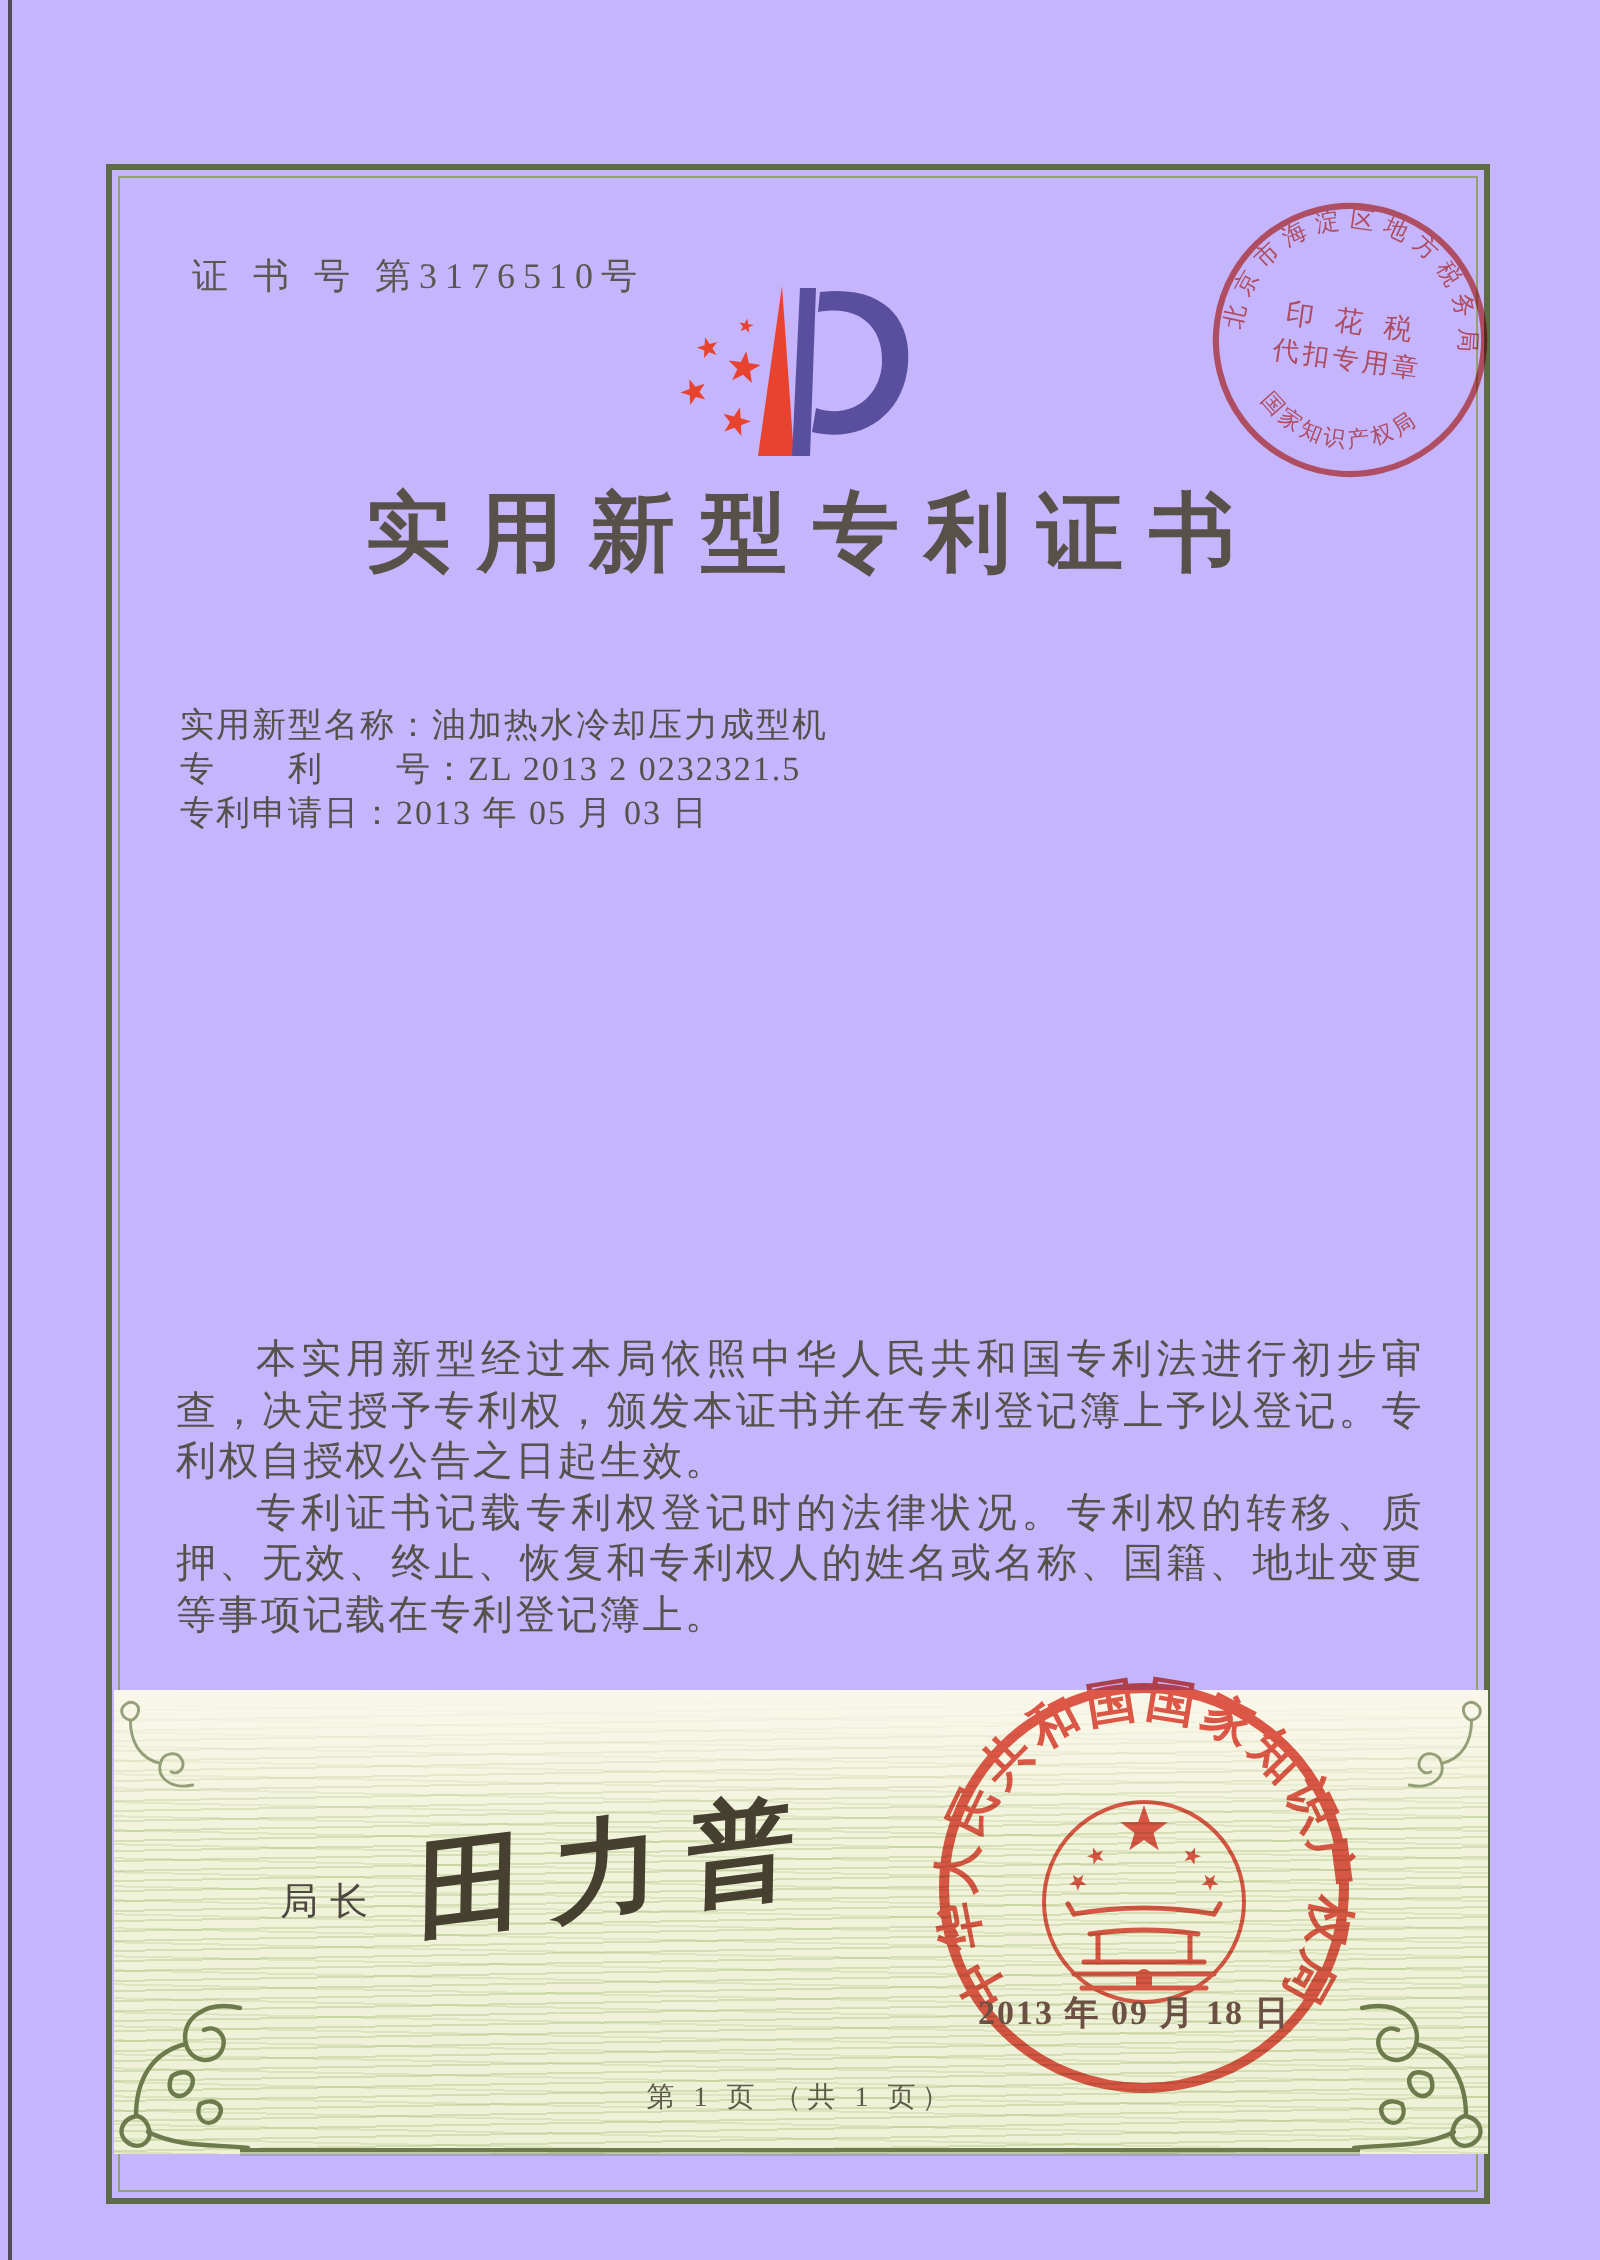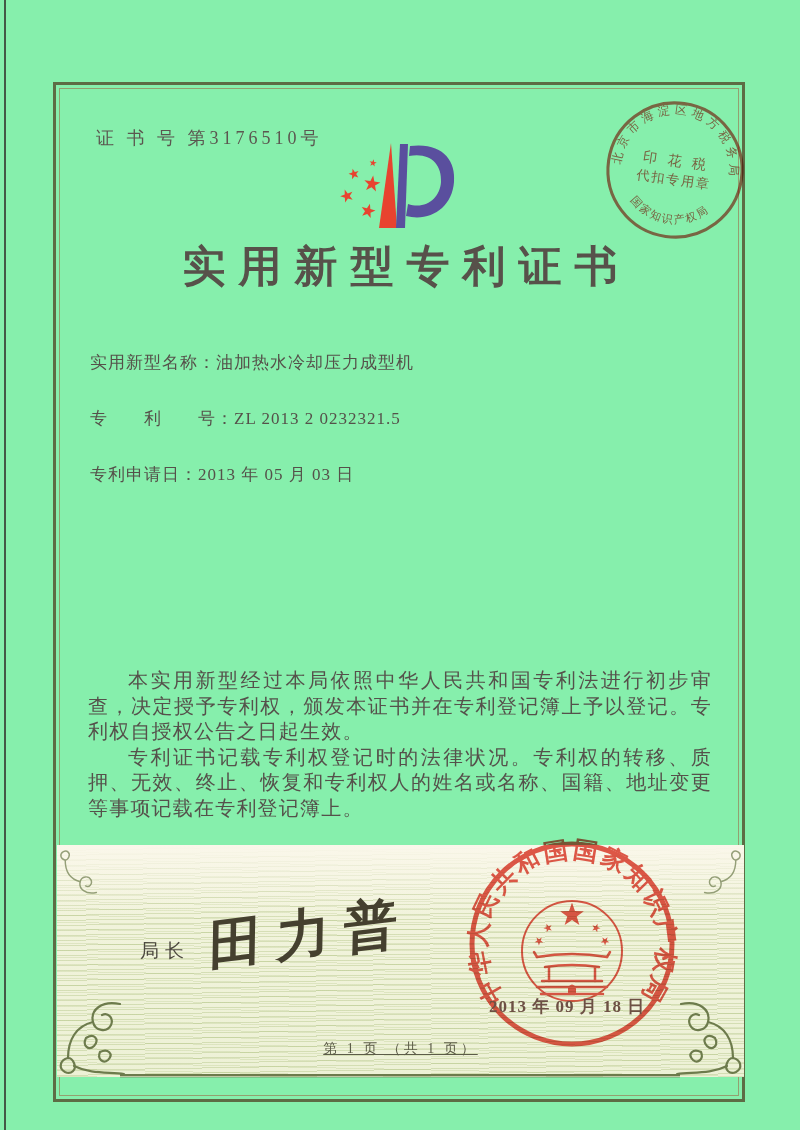--- a/index.html
+++ b/index.html
@@ -1,18 +1,18 @@
 <!DOCTYPE html>
 <html><head>
 <meta charset="utf-8">
 <style>
   html,body{margin:0;padding:0;background:#e9e7df;}
   .page{
     position:relative;width:800px;height:1130px;margin:0 auto;
-    background:#86efac;overflow:hidden;
+    background:#c4b5fd;overflow:hidden;
     font-family:"Liberation Serif","DejaVu Serif",serif;
     color:#54504a;
   }
   .scan-edge{position:absolute;left:4px;top:0;width:2px;height:100%;background:#33322e;opacity:.8;}
   .frame{
     position:absolute;left:53px;top:82px;width:692px;height:1020px;
     border:3px solid #5d6c45;box-sizing:border-box;
   }
   .frame::after{
     content:"";position:absolute;left:3px;top:3px;right:3px;bottom:3px;
@@ -26,21 +26,21 @@
   .logo{position:absolute;left:330px;top:140px;width:140px;height:105px;}
   
   .title{
     position:absolute;left:0;top:238px;width:100%;
     text-align:center;font-size:43px;font-weight:700;
     letter-spacing:13px;color:#57514a;text-indent:13px;
   }
   
   .fields{
     position:absolute;left:90px;top:352px;width:630px;
-    display:flex;flex-direction:column;gap:34px;
+    display:flex;flex-direction:column;
   }
   .field{font-size:17px;line-height:22px;color:#55514a;letter-spacing:1px;}
   .field .lab{white-space:pre;}
   
   .legal{
     position:absolute;left:88px;top:668px;width:624px;
     font-size:20px;line-height:25.5px;letter-spacing:1.2px;
     text-align:justify;color:#55514b;
   }
   .legal p{margin:0;text-indent:2em;}
@@ -85,21 +85,21 @@
     position:absolute;left:600px;top:95px;width:150px;height:150px;
     transform:rotate(8deg);mix-blend-mode:multiply;opacity:.87;
   }
   .issue-date{
     position:absolute;left:489px;top:995px;
     font-size:17px;letter-spacing:1px;color:#6d5044;font-weight:700;
   }
   
   .footer{
     position:absolute;left:57px;right:56px;top:1040px;
-    text-align:center;font-size:14px;letter-spacing:3px;color:#5c5c48;text-decoration:underline;
+    text-align:center;font-size:14px;letter-spacing:3px;color:#5c5c48;
   }
 </style>
 </head>
 <body>
 
 <div class="page">
 
   <div class="scan-edge"></div>
   <div class="frame"></div>
 

